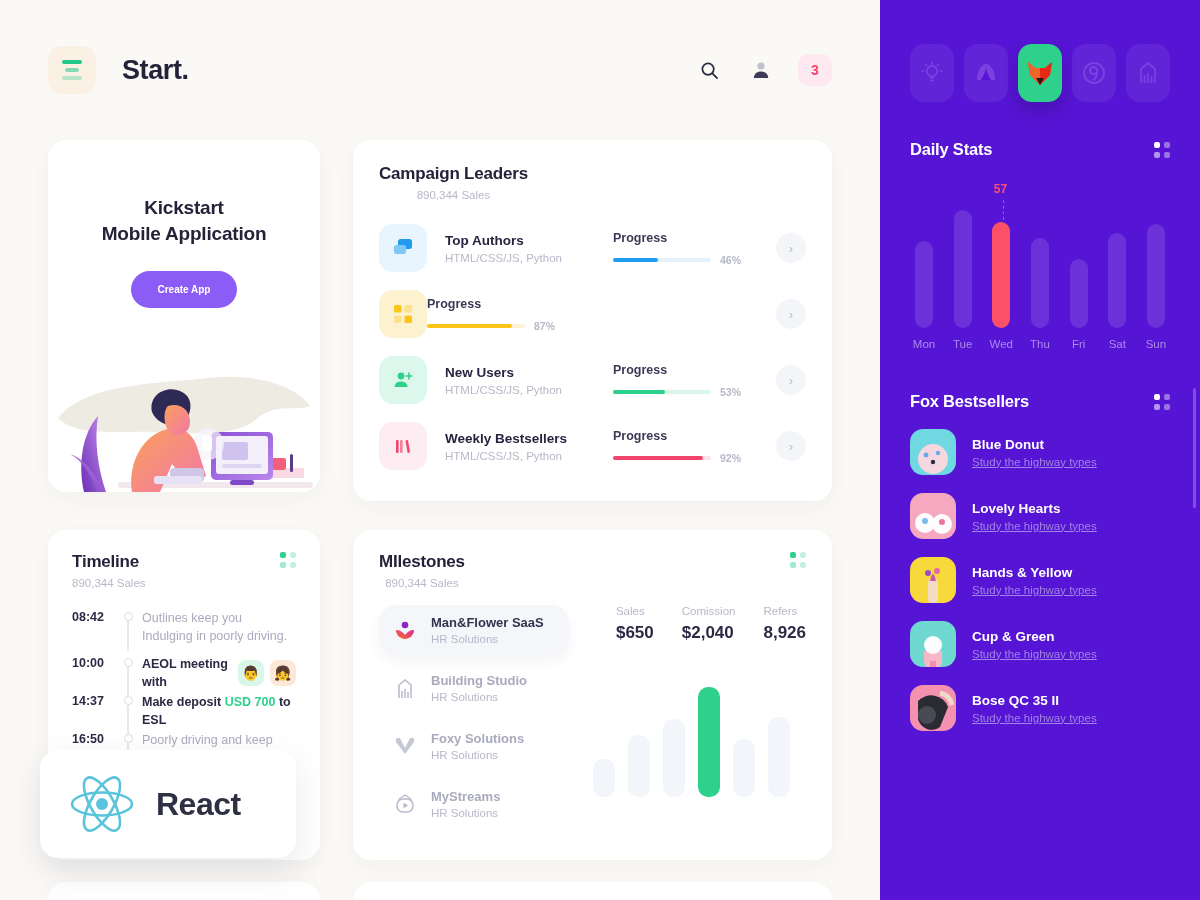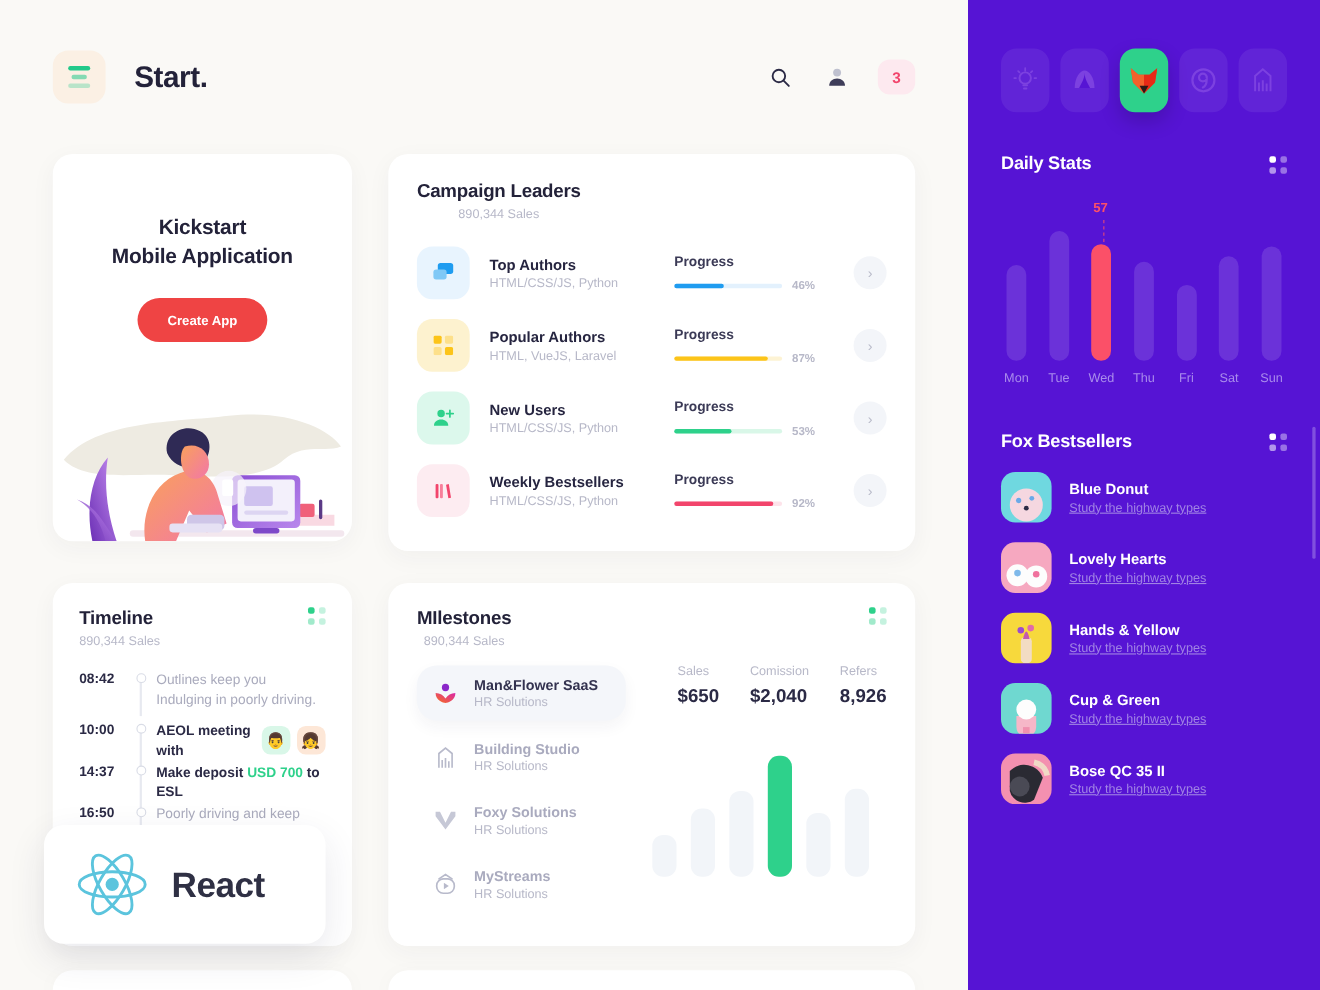--- a/index.html
+++ b/index.html
@@ -53,22 +53,22 @@
   .row1 { display:flex; gap: 33px; align-items: flex-start; }
   .kick {
     width: 272px; height: 352px; position: relative; overflow: hidden;
     display:flex; flex-direction: column; align-items:center;
   }
   .kick h2 {
     margin-top: 55px; font-size: 19px; line-height: 26px; font-weight: 700;
     color:#232239; text-align:center; letter-spacing: -0.2px;
   }
   .create-btn {
-    margin-top: 24px; background:#ef4444; color:#fff; border:none;
-    font-family: inherit; font-weight: 700; font-size: 12px;
+    margin-top: 24px; background:#8b5cf6; color:#fff; border:none;
+    font-family: inherit; font-weight: 700; font-size: 10px;
     padding: 13px 27px; border-radius: 21px; cursor:pointer;
   }
   .illus { position:absolute; left:0; bottom:0; width:272px; height:120px; }
 
   .camp { flex: 1; padding: 24px 26px 22px 26px; }
   .card-head { display:flex; align-items:flex-start; justify-content:space-between; }
   .card-title { font-size: 17px; font-weight:700; color:#232239; letter-spacing:-0.2px; }
   .card-sub { font-size: 11.5px; color:#b7b8c8; margin-top: 5px; text-align: center; }
   .segs { display:flex; align-items:center; gap: 4px; margin-top: 2px; }
   .seg {
@@ -303,24 +303,20 @@
 
           <div class="crow">
             <div class="ctile" style="background:#fdf2cf">
               <svg width="18" height="18" viewBox="0 0 18 18">
                   <rect x="0" y="0" width="7.5" height="7.5" rx="1.6" fill="#fcc419"></rect>
                   <rect x="10.5" y="0" width="7.5" height="7.5" rx="1.6" fill="#fde08a"></rect>
                   <rect x="0" y="10.5" width="7.5" height="7.5" rx="1.6" fill="#fde08a"></rect>
                   <rect x="10.5" y="10.5" width="7.5" height="7.5" rx="1.6" fill="#fcc419"></rect>
                 </svg>
             </div>
-            <div class="cinfo">
-              <div class="cname">Popular Authors</div>
-              <div class="ctech">HTML, VueJS, Laravel</div>
-            </div>
             <div class="cprog">
               <div class="cprog-label">Progress</div>
               <div class="bar-wrap">
                 <div class="bar" style="background:#fdf3d4">
                   <span style="width:87%;background:#fcc419"></span>
                 </div>
                 <div class="pct">87%</div>
               </div>
             </div>
             <div class="chev">›</div>

